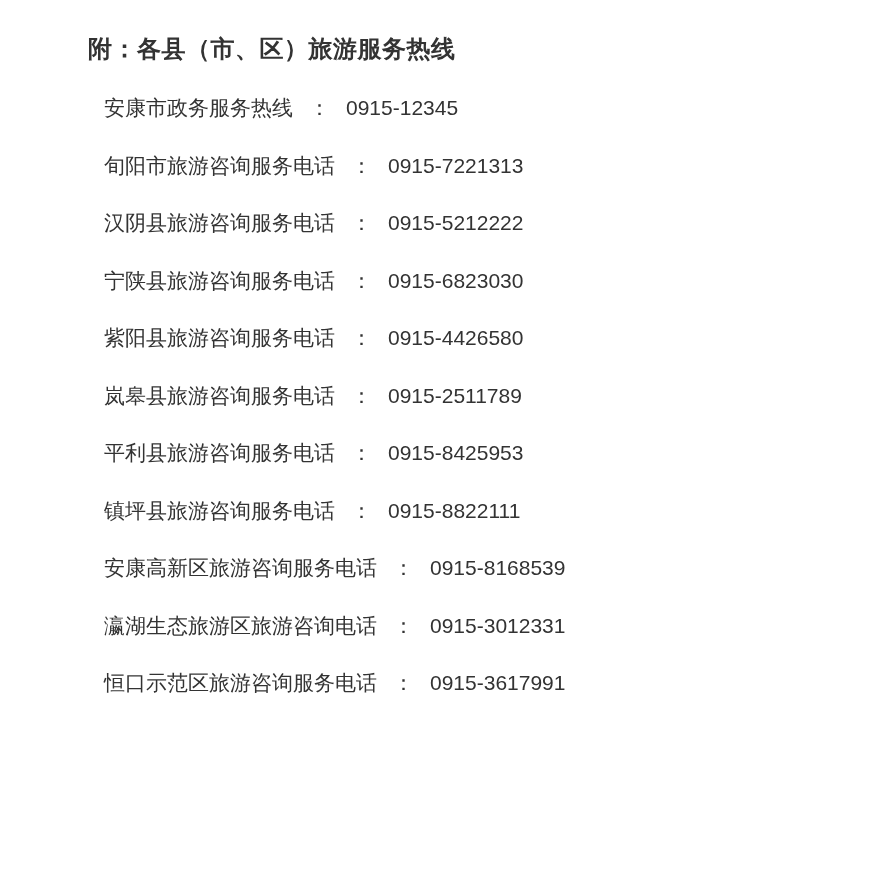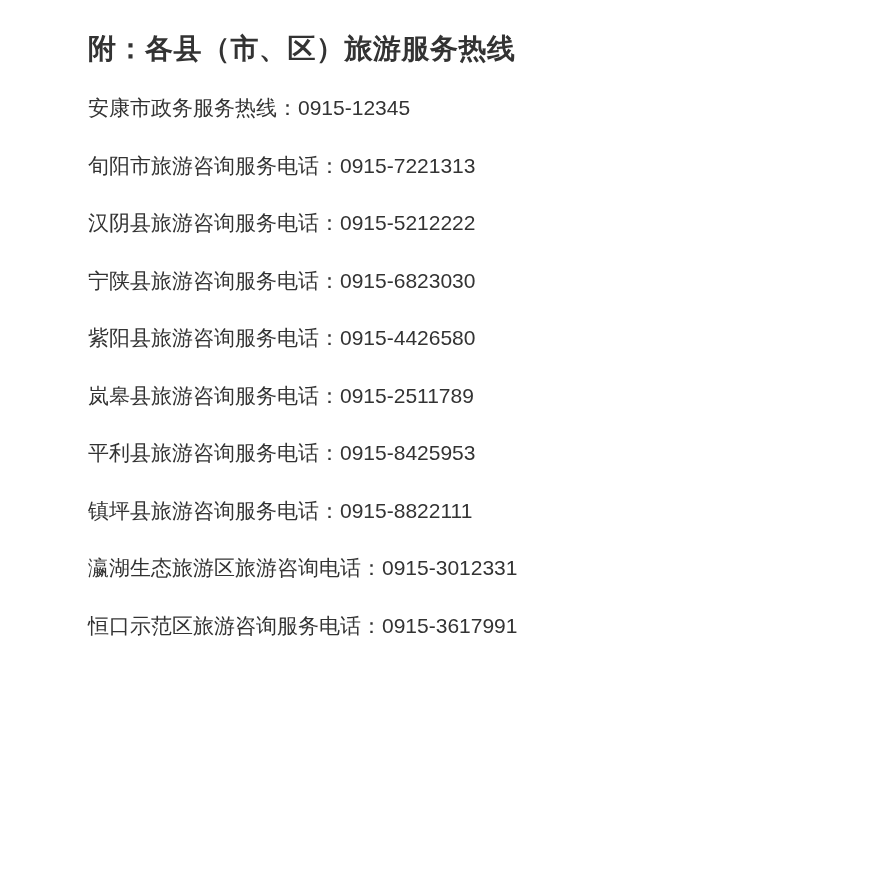--- a/index.html
+++ b/index.html
@@ -10,36 +10,37 @@
     width: 869px;
     height: 876px;
     background: #ffffff;
     overflow: hidden;
     font-family: "Liberation Sans", "DejaVu Sans", sans-serif;
   }
   .article {
     padding: 36px 40px 0 88px;
   }
   .article-title {
-    font-size: 28px;
+    font-size: 24px;
     font-weight: 700;
     color: #333333;
     line-height: 26px;
     margin: 0 0 33px 0;
     letter-spacing: 0.5px;
   }
   .hotline-line {
     font-size: 21px;
     font-weight: 400;
     color: #333333;
     line-height: 26px;
     margin: 0 0 31.5px 0;
   }
   .hotline-line span {
     white-space: nowrap;
+    margin-left: 16px;
   }
 </style>
 </head>
 <body>
 
 <div class="article">
   <h3 class="article-title">附：各县（市、区）旅游服务热线</h3>
   <div id="hotlines">
   <p class="hotline-line"><span>安康市政务服务热线</span><span>：</span><span>0915-12345</span></p>
 
@@ -53,18 +54,19 @@
 
   <p class="hotline-line"><span>紫阳县旅游咨询服务电话</span><span>：</span><span>0915-4426580</span></p>
 
   <p class="hotline-line"><span>岚皋县旅游咨询服务电话</span><span>：</span><span>0915-2511789</span></p>
 
   <p class="hotline-line"><span>平利县旅游咨询服务电话</span><span>：</span><span>0915-8425953</span></p>
 
   <p class="hotline-line"><span>镇坪县旅游咨询服务电话</span><span>：</span><span>0915-8822111</span></p>
 
 
+  <p class="hotline-line"><span>安康高新区旅游咨询服务电话</span><span>：</span><span>0915-8168539</span></p>
 
   <p class="hotline-line"><span>瀛湖生态旅游区旅游咨询电话</span><span>：</span><span>0915-3012331</span></p>
 
   <p class="hotline-line"><span>恒口示范区旅游咨询服务电话</span><span>：</span><span>0915-3617991</span></p>
 </div>
 </div>
 
 </body></html>

